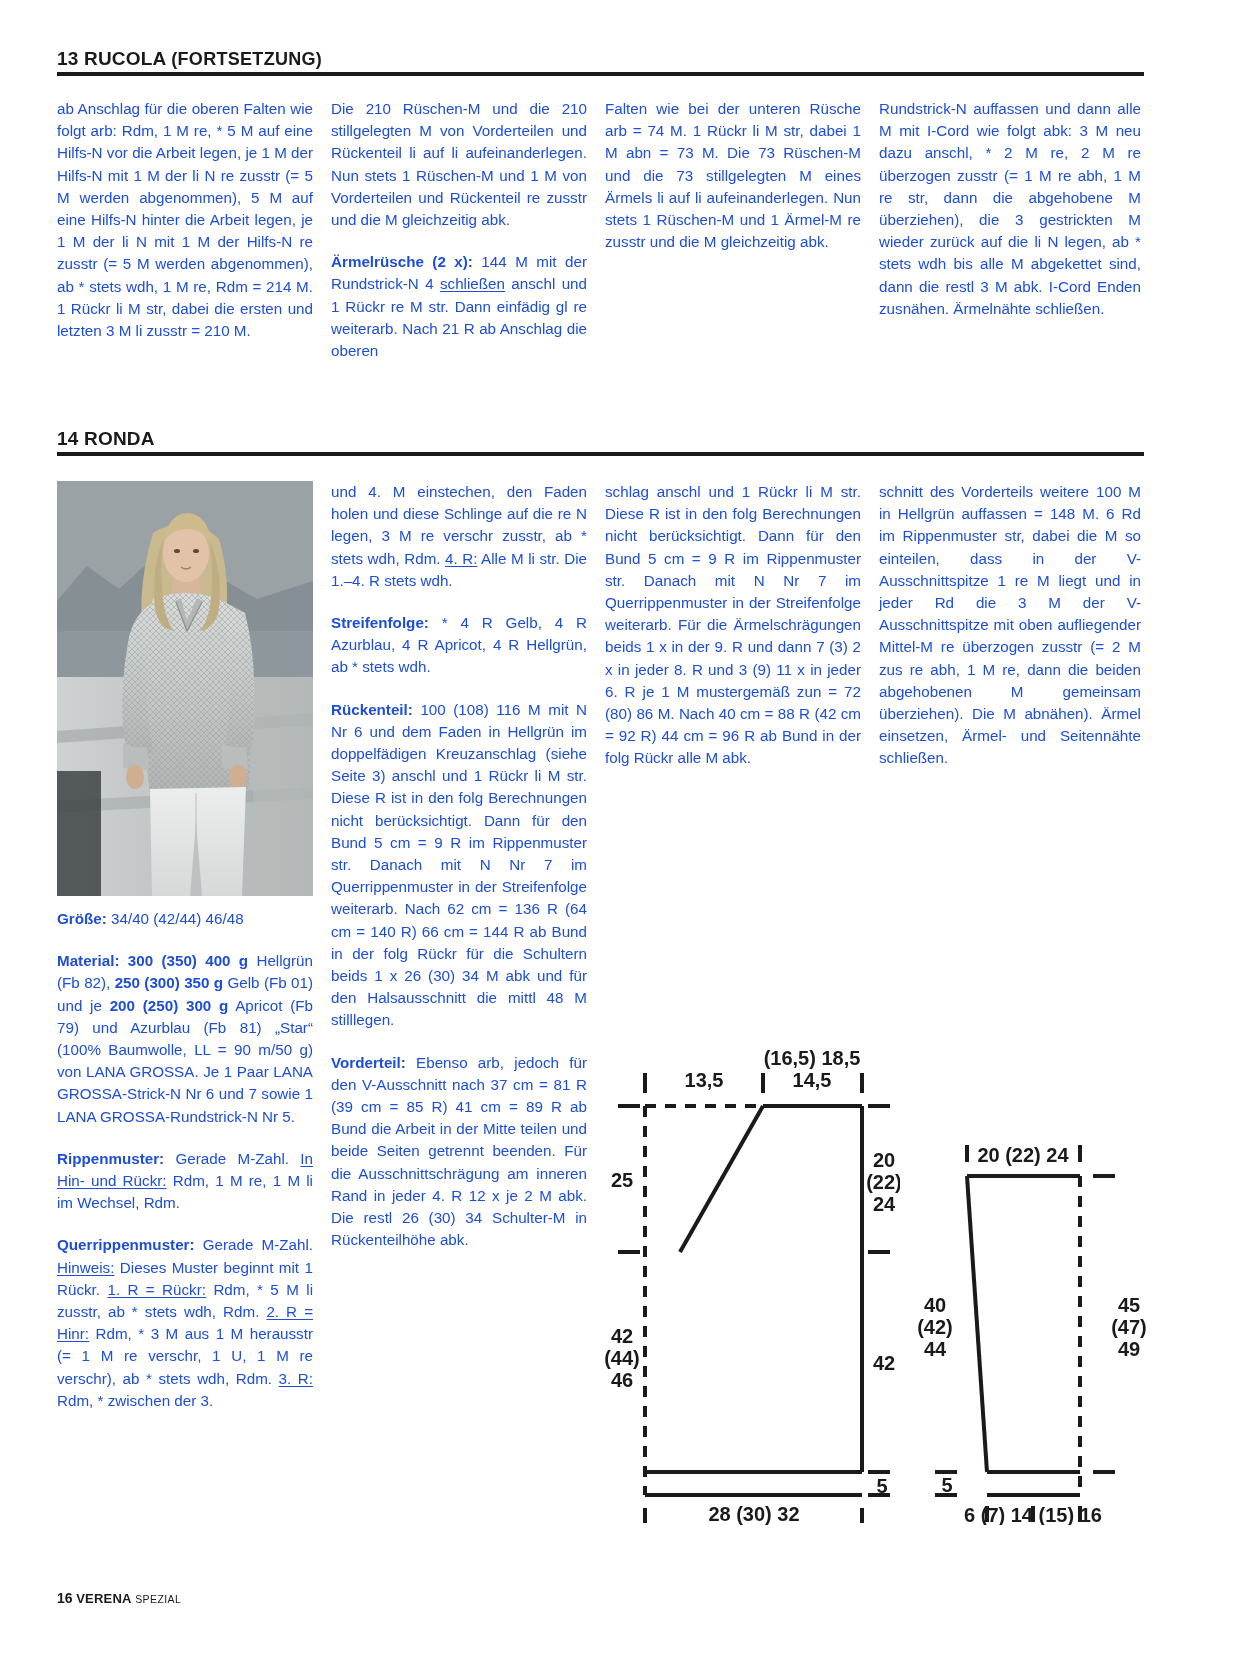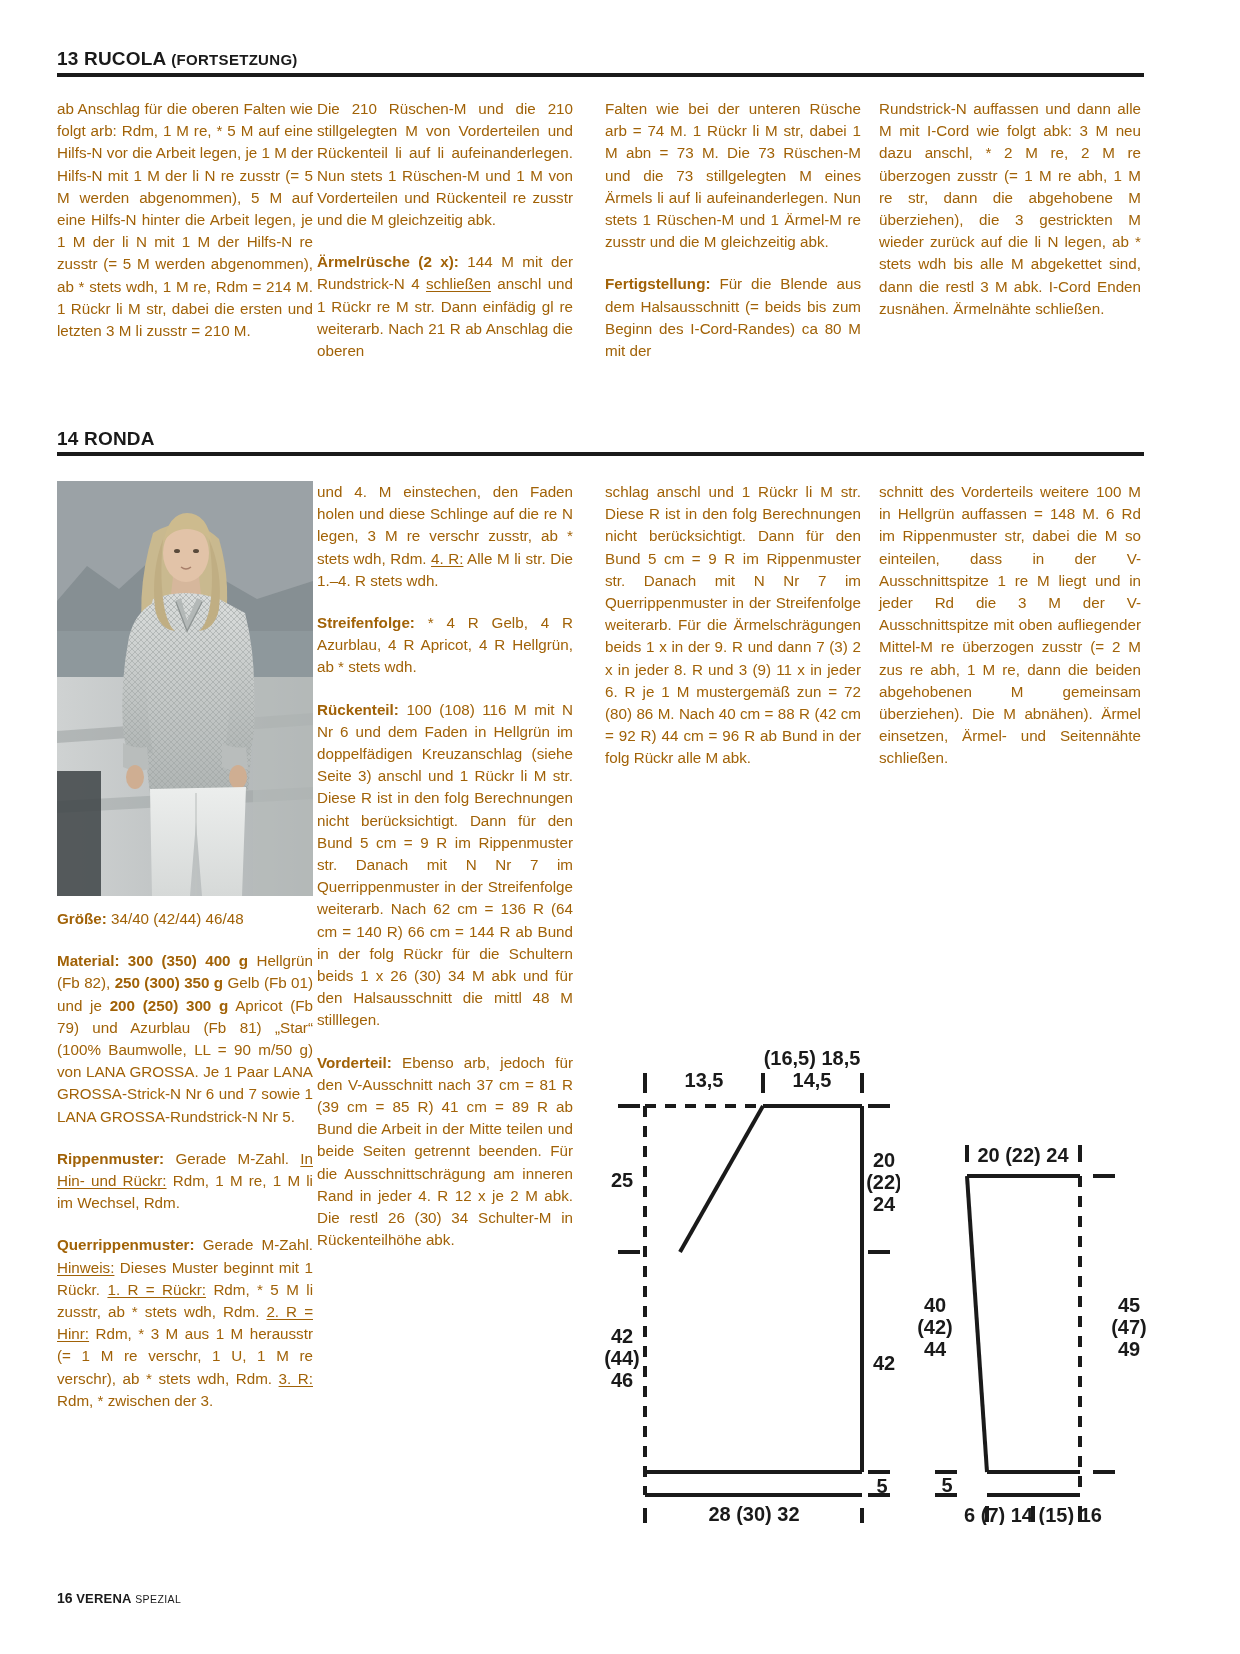--- a/index.html
+++ b/index.html
@@ -28,47 +28,47 @@
   }
   .section-head .ttl {
     font-size: 19px;
     font-weight: bold;
     letter-spacing: 0.2px;
     line-height: 22px;
     white-space: nowrap;
     font-family: "Liberation Sans", sans-serif;
   }
   .section-head .ttl .cont {
-    font-size: 15px;
+    font-size: 18px;
     font-weight: bold;
     letter-spacing: 0.3px;
   }
   .section-head .rule {
     height: 4px;
     background: #1a1a1a;
     margin-top: 2px;
   }
 
   
   .col {
     position: absolute;
     font-size: 15.2px;
     line-height: 22.2px;
     text-align: justify;
     text-justify: inter-word;
     hyphens: none;
-    color: #a16207;
+    color: #1d4ed8;
   }
   .col p { margin: 0 0 20px 0; }
   .col p:last-child { margin-bottom: 0; }
   .col b { font-weight: bold; }
   .col u { text-decoration: underline; text-underline-offset: 2px; }
 
   .c1 { left: 57px;  width: 256px; }
-  .c2 { left: 317px; width: 256px; }
+  .c2 { left: 331px; width: 256px; }
   .c3 { left: 605px; width: 256px; }
   .c4 { left: 879px; width: 262px; }
 
   
   .photo {
     position: absolute;
     left: 57px;
     top: 481px;
     width: 256px;
     height: 415px;
@@ -110,21 +110,20 @@
     <p>ab Anschlag für die oberen Falten wie folgt arb: Rdm, 1 M re, * 5 M auf eine Hilfs-N vor die Arbeit legen, je 1 M der Hilfs-N mit 1 M der li N re zusstr (= 5 M werden abgenommen), 5 M auf eine Hilfs-N hinter die Arbeit legen, je 1 M der li N mit 1 M der Hilfs-N re zusstr (= 5 M werden abgenommen), ab * stets wdh, 1 M re, Rdm = 214 M. 1 Rückr li M str, dabei die ersten und letzten 3 M li zusstr = 210 M.</p>
   </div>
 
   <div class="col c2" style="top:98px;">
     <p>Die 210 Rüschen-M und die 210 stillgelegten M von Vorderteilen und Rückenteil li auf li aufeinanderlegen. Nun stets 1 Rüschen-M und 1 M von Vorderteilen und Rückenteil re zusstr und die M gleichzeitig abk.</p>
     <p><b>Ärmelrüsche (2 x):</b><span> 144 M mit der Rundstrick-N 4 </span><u>schließen</u><span> anschl und 1 Rückr re M str. Dann einfädig gl re weiterarb. Nach 21 R ab Anschlag die oberen</span></p>
   </div>
 
   <div class="col c3" style="top:98px;">
     <p>Falten wie bei der unteren Rüsche arb = 74 M. 1 Rückr li M str, dabei 1 M abn = 73 M. Die 73 Rüschen-M und die 73 stillgelegten M eines Ärmels li auf li aufeinanderlegen. Nun stets 1 Rüschen-M und 1 Ärmel-M re zusstr und die M gleichzeitig abk.</p>
-    <p><b>Fertigstellung:</b><span> Für die Blende aus dem Halsausschnitt (= beids bis zum Beginn des I-Cord-Randes) ca 80 M mit der</span></p>
   </div>
 
   <div class="col c4" style="top:98px;">
     <p>Rundstrick-N auffassen und dann alle M mit I-Cord wie folgt abk: 3 M neu dazu anschl, * 2 M re, 2 M re überzogen zusstr (= 1 M re abh, 1 M re str, dann die abgehobene M überziehen), die 3 gestrickten M wieder zurück auf die li N legen, ab * stets wdh bis alle M abgekettet sind, dann die restl 3 M abk. I-Cord Enden zusnähen. Ärmelnähte schließen.</p>
   </div>
 
   <div class="section-head" style="top:428px;">
     <div class="ttl"><span>14 RONDA</span></div>
     <div class="rule"></div>
   </div>

